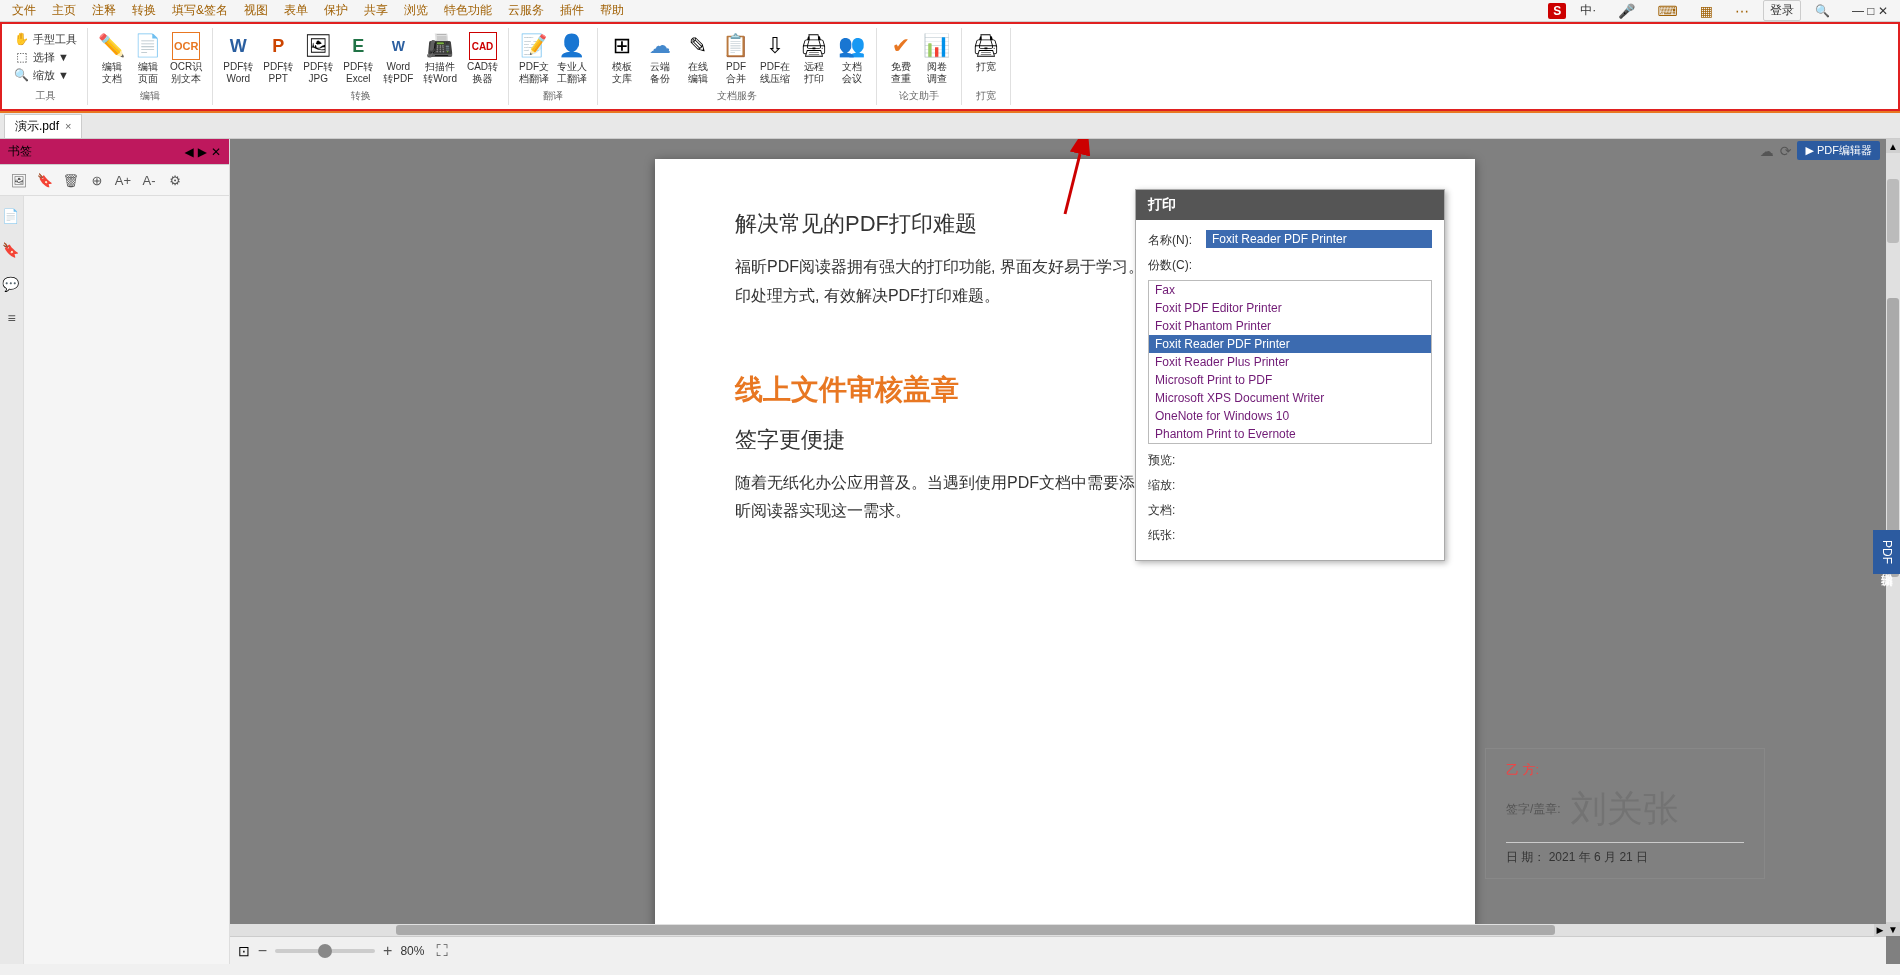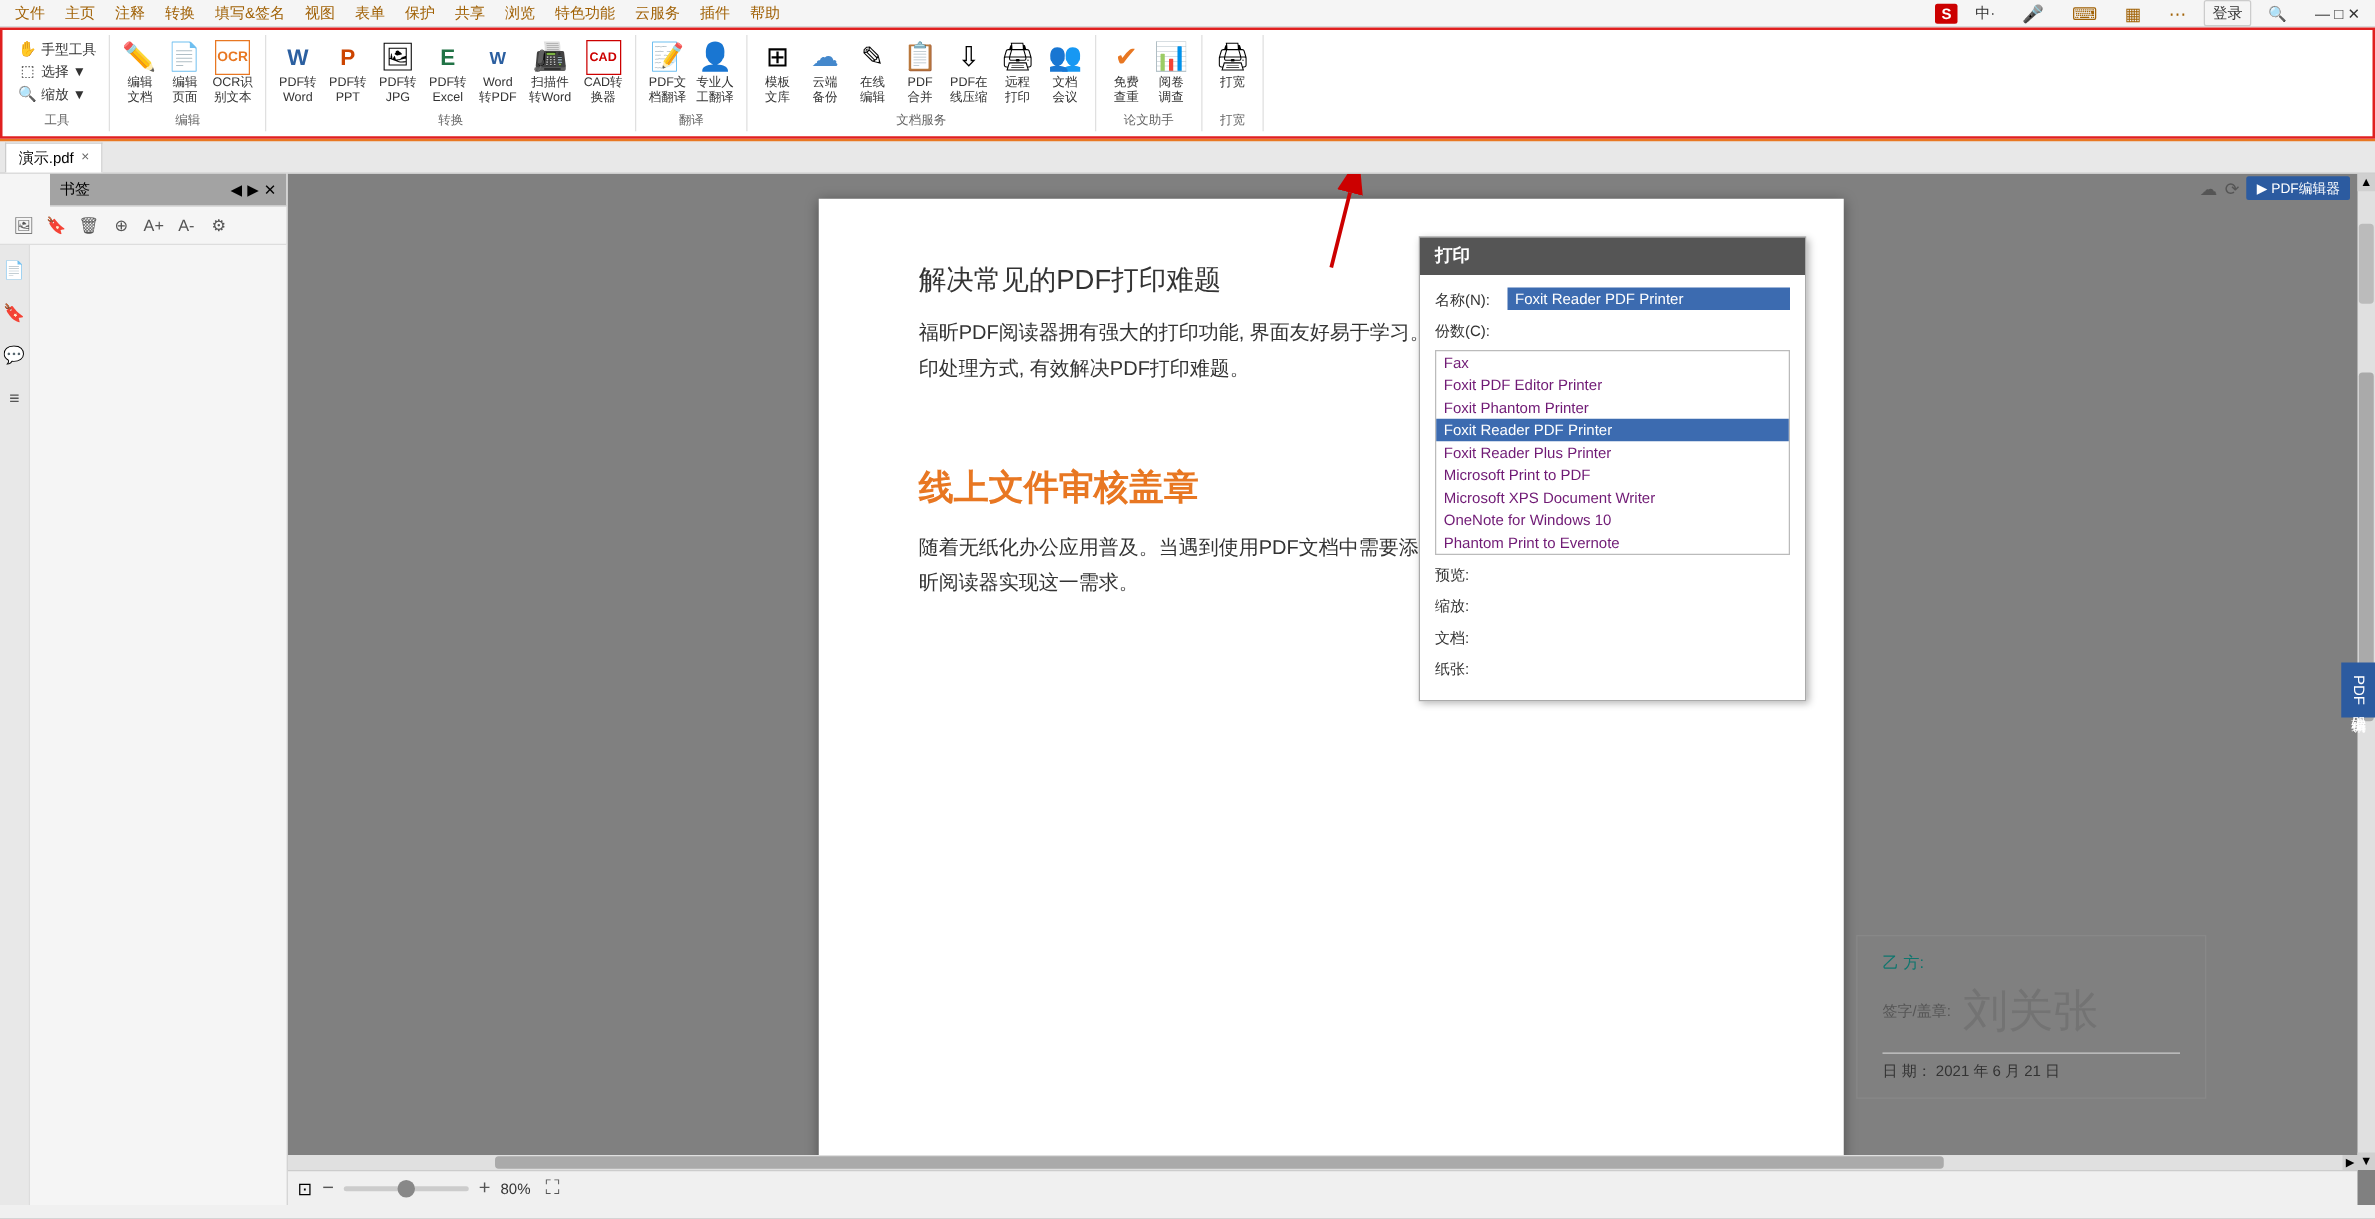--- a/index.html
+++ b/index.html
@@ -28,21 +28,21 @@
     
     .tab-bar { background: #e8e8e8; display: flex; align-items: center; height: 26px; border-bottom: 1px solid #ccc; padding-left: 4px; }
     .file-tab { background: #fff; border: 1px solid #ccc; border-bottom: none; padding: 3px 10px; font-size: 12px; display: flex; align-items: center; gap: 6px; cursor: pointer; }
     .file-tab .close-btn { font-size: 11px; color: #666; cursor: pointer; }
 
     
     .main-area { display: flex; height: calc(975px - 22px - 28px - 74px - 26px); }
 
     
     .sidebar { width: 230px; background: #f5f5f5; border-right: 1px solid #ddd; display: flex; flex-direction: column; }
-    .sidebar-header { background: #a3a3a3; border-bottom: 1px solid #ccc; display: flex; align-items: center; justify-content: space-between; padding: 4px 8px; font-size: 12px; margin-left: 40px; }
+    .sidebar-header { background: #be185d; border-bottom: 1px solid #ccc; display: flex; align-items: center; justify-content: space-between; padding: 4px 8px; font-size: 12px; }
     .sidebar-toolbar { display: flex; align-items: center; gap: 4px; padding: 4px 8px; border-bottom: 1px solid #ddd; }
     .sidebar-tool-btn { width: 22px; height: 22px; display: flex; align-items: center; justify-content: center; cursor: pointer; border-radius: 2px; font-size: 13px; color: #555; }
     .sidebar-icon-item { display: flex; flex-direction: column; align-items: center; width: 24px; cursor: pointer; color: #555; font-size: 16px; margin: 4px 0; }
 
     
     .pdf-area { flex: 1; background: #808080; overflow: hidden; position: relative; display: flex; justify-content: center; }
 
     
     .section-title { color: #e87722; font-size: 28px; font-weight: bold; margin-bottom: 16px; }
     .section-subtitle { font-size: 22px; color: #333; margin-bottom: 14px; font-weight: normal; }
@@ -342,26 +342,27 @@
                 <div class="print-label">文档:</div>
               </div>
               <div class="print-row">
                 <div class="print-label">纸张:</div>
               </div>
             </div>
           </div>
 
           <div class="section2-area">
             <div class="section-title">线上文件审核盖章</div>
+            <div class="section-subtitle">签字更便捷</div>
             <div class="section-body">随着无纸化办公应用普及。当遇到使用PDF文档中需要添加个人签名或者标识时, 可以通过福昕阅读器实现这一需求。</div>
           </div>
 
           <div style="position:absolute;right:-310px;bottom:80px;width:300px;">
             <div class="sig-box">
-              <div style="font-size:13px;color:#0f766e;margin-bottom:6px;">乙 方:</div>
+              <div style="font-size:13px;color:#ef4444;margin-bottom:6px;">乙 方:</div>
               <div style="display:flex;align-items:center;gap:10px;border-bottom:1px solid #ccc;padding-bottom:8px;margin-bottom:6px;">
                 <span style="font-size:12px;color:#555;">签字/盖章:</span>
                 <span style="font-size:36px;color:#737373;font-family:cursive;">刘关张</span>
               </div>
               <div style="font-size:12px;color:#333;">
                 <span>日 期：</span>
                 <span>2021 年 6 月 21 日</span>
               </div>
             </div>
           </div>

